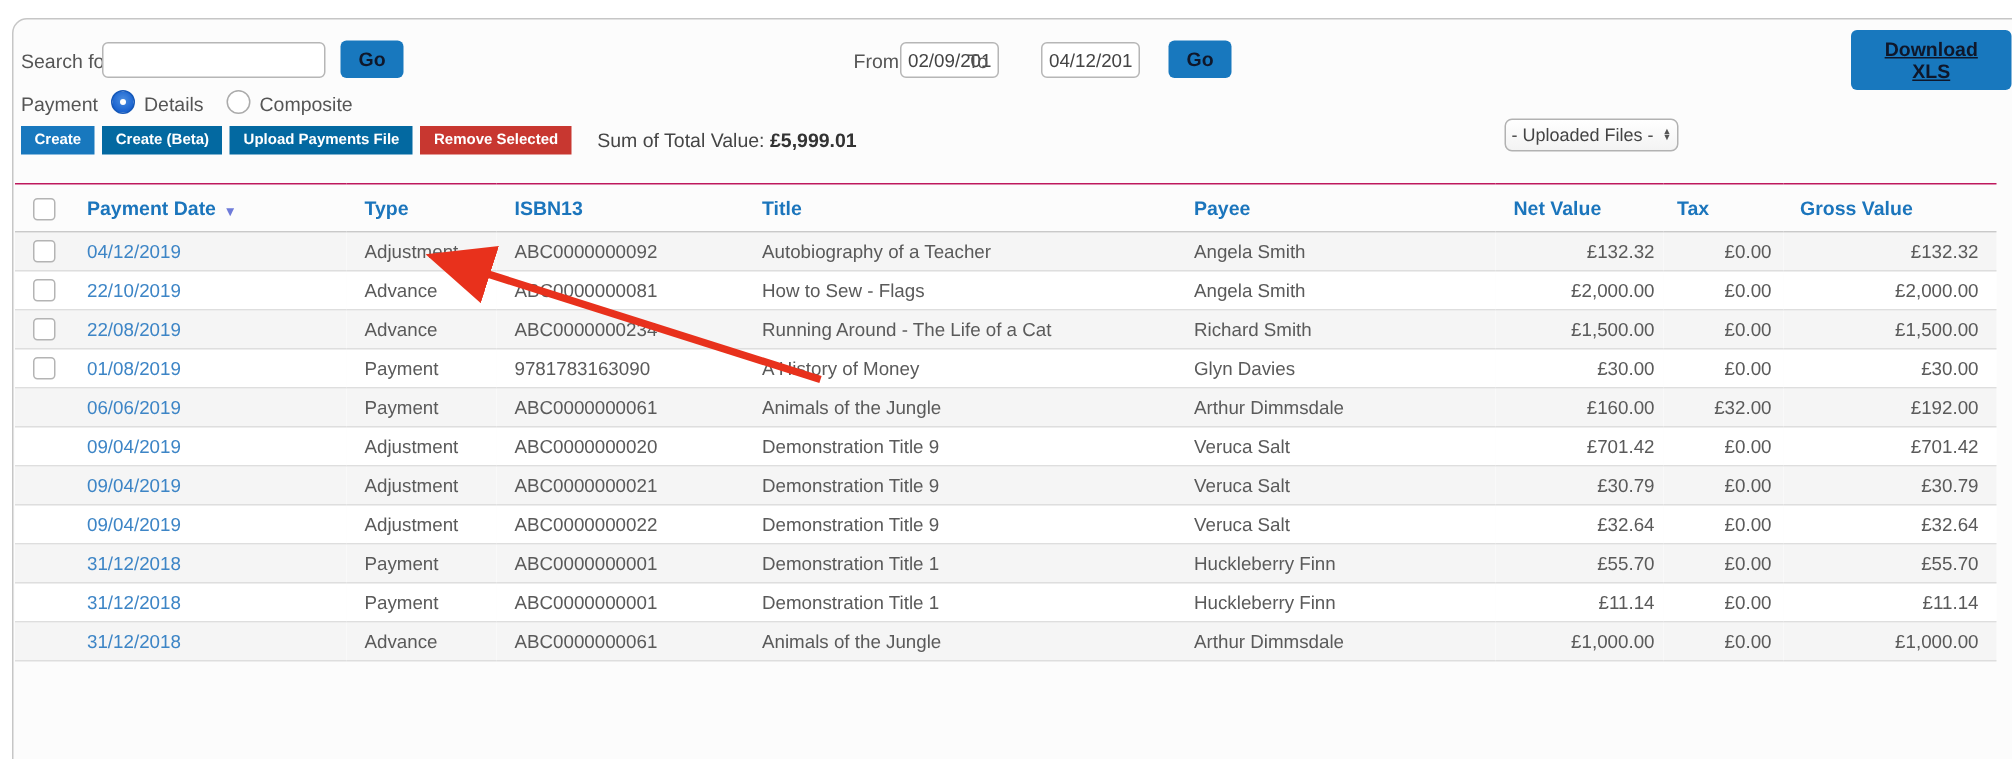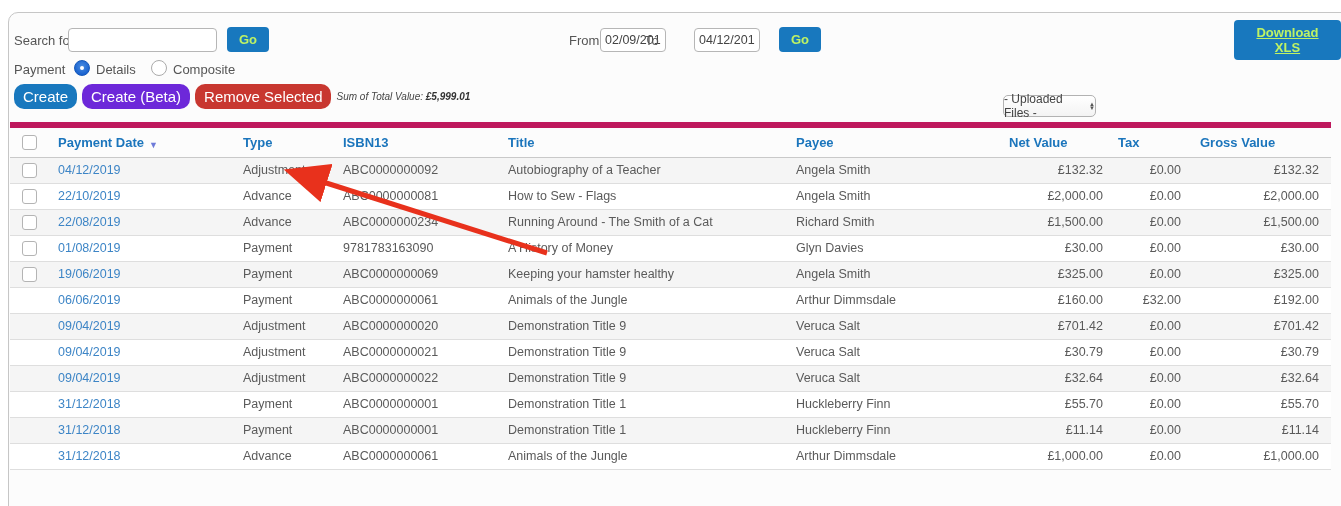--- a/index.html
+++ b/index.html
@@ -6,46 +6,46 @@
   html,body { width:1341px; height:506px; overflow:hidden; background:#fff;
     font-family:"Liberation Sans", sans-serif; color:#555; }
   .panel-border { position:absolute; left:8px; top:12px; width:1348px; height:520px;
     border:1px solid #c6c6c6; border-radius:10px 10px 0 0; background:#fcfcfc; }
 
   
   .lbl { position:absolute; font-size:13px; color:#555; }
   .txtinput { position:absolute; height:24px; border:1px solid #b6b6b6; border-radius:4px;
     background:#fff; font-family:"Liberation Sans",sans-serif; font-size:12.5px; color:#444;
     padding:0 6px; outline:none; }
-  .btn { position:absolute; border:none; border-radius:4px; color:#bef264; font-weight:bold;
+  .btn { position:absolute; border:none; border-radius:4px; color:#0f172a; font-weight:bold;
     font-size:13px; padding:5px 12px; cursor:pointer; font-family:"Liberation Sans",sans-serif; }
   .btn-blue { background:#1878be; }
   .radio { position:absolute; width:16px; height:16px; border-radius:50%; }
   .radio.sel { background:radial-gradient(circle at 50% 40%, #4a8de0 0%, #1a63d0 70%); border:1px solid #1558b8; }
   .radio.sel::after { content:""; position:absolute; left:5px; top:5px; width:4px; height:4px;
     border-radius:50%; background:#fff; }
   .radio.unsel { background:#fff; border:1px solid #ababab; }
   .btnrow { position:absolute; left:14px; top:84px; display:flex; gap:5px; align-items:center; }
-  .btnrow .fbtn { border:none; border-radius:10px; color:#fff; font-weight:normal; font-size:15px;
+  .btnrow .fbtn { border:none; border-radius:0; color:#fff; font-weight:bold; font-size:10px;
     padding:4px 9px; cursor:pointer; font-family:"Liberation Sans",sans-serif; white-space:nowrap; }
   .bg-dkblue { background:#1878be; }
-  .bg-ltblue { background:#6d28d9; }
+  .bg-ltblue { background:#0369a1; }
   .bg-red { background:#c83730; }
-  .sumtext { font-size:10px; color:#454545; white-space:nowrap;font-style:italic; }
+  .sumtext { font-size:13px; color:#454545; margin-left:12px; white-space:nowrap; }
   .sumtext b { color:#333; }
-  .dropdown { position:absolute; left:1003px; top:79px; width:93px; height:22px;
+  .dropdown { position:absolute; left:1003px; top:79px; width:116px; height:22px;
     border:1px solid #b2b2b2; border-radius:5px; background:linear-gradient(#fff,#f3f3f3);
     display:flex; align-items:center; justify-content:center; gap:6px; font-size:12px;
-    color:#444; cursor:pointer;margin-top:16px; }
+    color:#444; cursor:pointer; }
   .stepper { display:flex; flex-direction:column; line-height:4px; font-size:6px; color:#555; }
 
   
   table { position:absolute; left:10px; top:122px; width:1321px; border-collapse:collapse;
     table-layout:fixed; font-size:12.5px; }
-  thead tr { height:32px; border-top:6px solid #be185d; border-bottom:1px solid #c9c9c9; }
+  thead tr { height:32px; border-top:1px solid #be185d; border-bottom:1px solid #c9c9c9; }
   th { text-align:left; font-weight:bold; color:#1b75bc; font-size:13px; padding-left:12px; white-space:nowrap; }
   tbody tr { height:26px; border-bottom:1px solid #dedede; }
   tbody tr:nth-child(odd) { background:#f5f5f5; }
   tbody tr:nth-child(even) { background:#ffffff; }
   td { padding-left:12px; color:#5a5a5a; white-space:nowrap; overflow:hidden; }
   td.num, td.c-net { text-align:right; padding-left:0; }
   .c-net  { padding-right:6px !important; }
   .c-tax  { padding-right:8px !important; }
   .c-gross{ padding-right:12px !important; }
   th.h-net { padding-left:12px; } th.h-tax { padding-left:9px; } th.h-gross { padding-left:11px; }
@@ -81,20 +81,21 @@
 
 <span class="lbl" style="left:14px; top:62px;">Payment</span>
 <span class="radio sel" style="left:74px; top:60px;"></span>
 <span class="lbl" style="left:96px; top:62px;">Details</span>
 <span class="radio unsel" style="left:151px; top:60px;"></span>
 <span class="lbl" style="left:173px; top:62px;text-align:center;">Composite</span>
 
 <div class="btnrow">
   <button class="fbtn bg-dkblue">Create</button>
   <button class="fbtn bg-ltblue">Create (Beta)</button>
+  <button class="fbtn bg-ltblue">Upload Payments File</button>
   <button class="fbtn bg-red">Remove Selected</button>
   <span class="sumtext"><span>Sum of Total Value:</span> <b>£5,999.01</b></span>
 </div>
 
 <div class="dropdown">
   <span>- Uploaded Files -</span>
   <span class="stepper">
       <span>▲</span>
       <span>▼</span>
     </span>
@@ -146,47 +147,36 @@
         <td>Angela Smith</td>
         <td class="num c-net">£2,000.00</td>
         <td class="num c-tax">£0.00</td>
         <td class="num c-gross">£2,000.00</td>
       </tr>
       <tr>
         <td><span class="checkbox"></span></td>
         <td><span class="date-link">22/08/2019</span></td>
         <td>Advance</td>
         <td>ABC0000000234</td>
-        <td>Running Around - The Smith of a Cat</td>
+        <td>Running Around - The Life of a Cat</td>
         <td>Richard Smith</td>
         <td class="num c-net">£1,500.00</td>
         <td class="num c-tax">£0.00</td>
         <td class="num c-gross">£1,500.00</td>
       </tr>
       <tr>
         <td><span class="checkbox"></span></td>
         <td><span class="date-link">01/08/2019</span></td>
         <td>Payment</td>
         <td>9781783163090</td>
         <td>A History of Money</td>
         <td>Glyn Davies</td>
         <td class="num c-net">£30.00</td>
         <td class="num c-tax">£0.00</td>
         <td class="num c-gross">£30.00</td>
-      </tr>
-      <tr>
-        <td><span class="checkbox"></span></td>
-        <td><span class="date-link">19/06/2019</span></td>
-        <td>Payment</td>
-        <td>ABC0000000069</td>
-        <td>Keeping your hamster healthy</td>
-        <td>Angela Smith</td>
-        <td class="num c-net">£325.00</td>
-        <td class="num c-tax">£0.00</td>
-        <td class="num c-gross">£325.00</td>
       </tr>
       <tr>
         <td></td>
         <td><span class="date-link">06/06/2019</span></td>
         <td>Payment</td>
         <td>ABC0000000061</td>
         <td>Animals of the Jungle</td>
         <td>Arthur Dimmsdale</td>
         <td class="num c-net">£160.00</td>
         <td class="num c-tax">£32.00</td>

